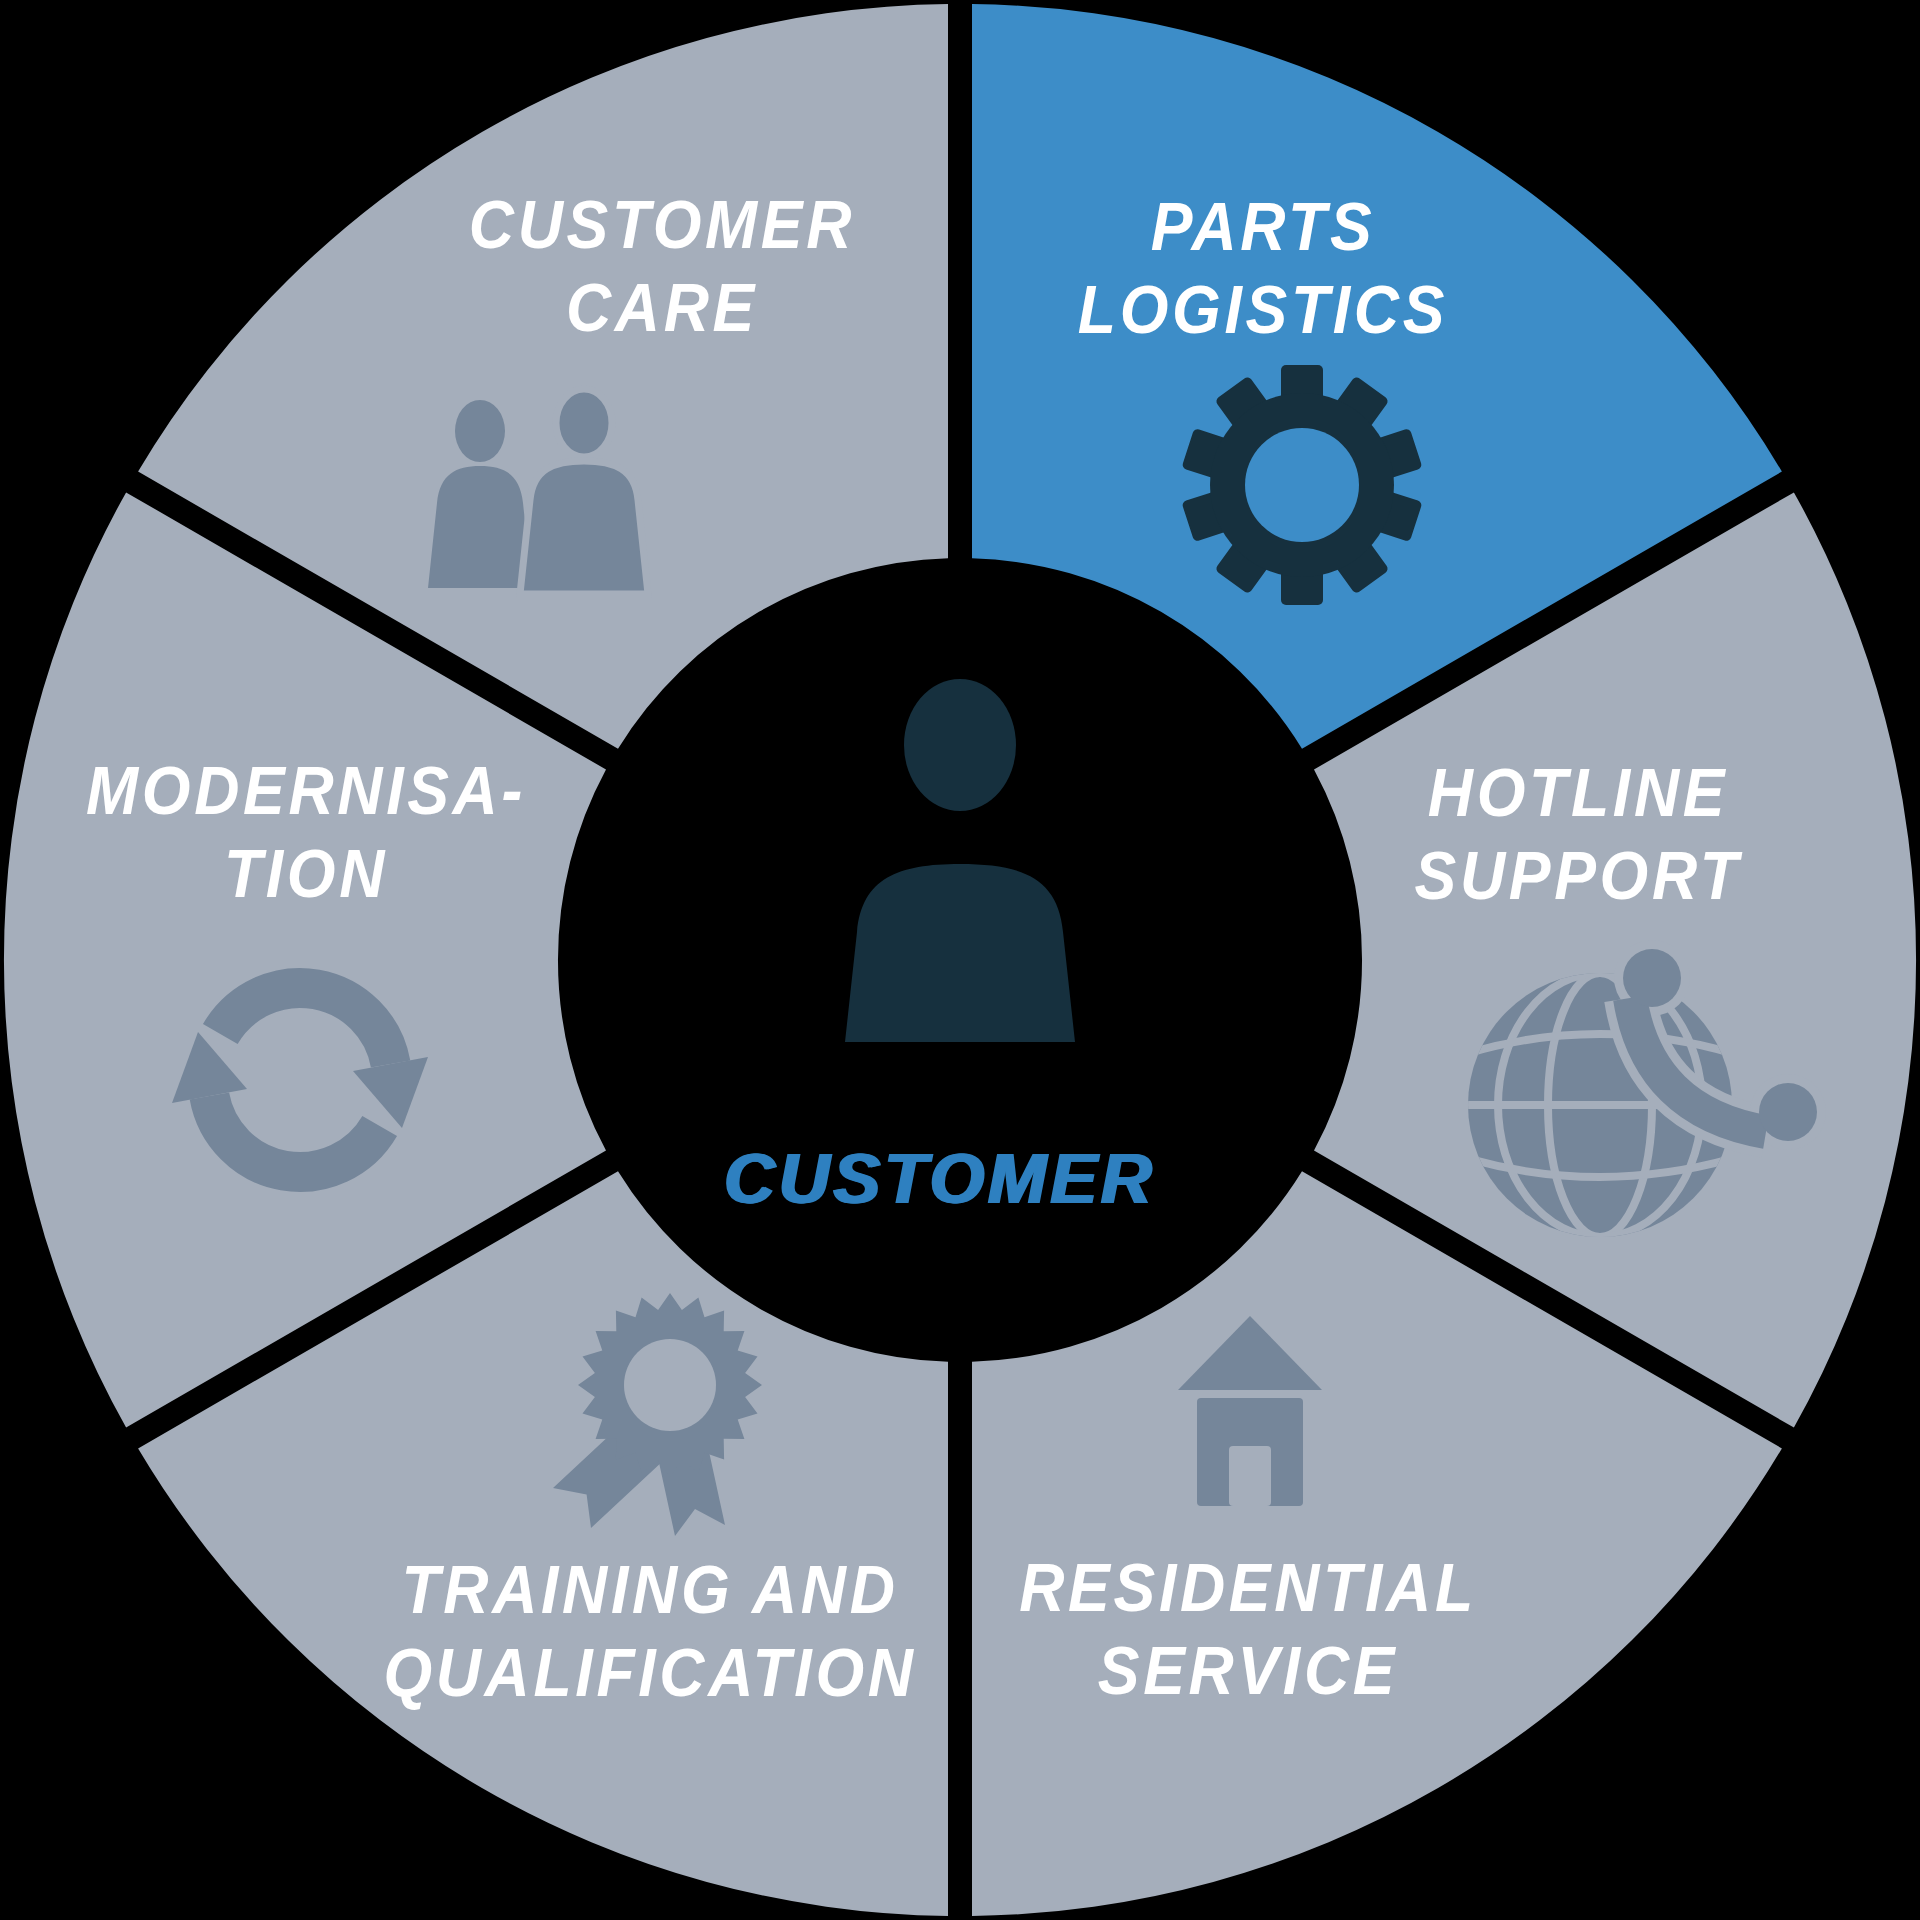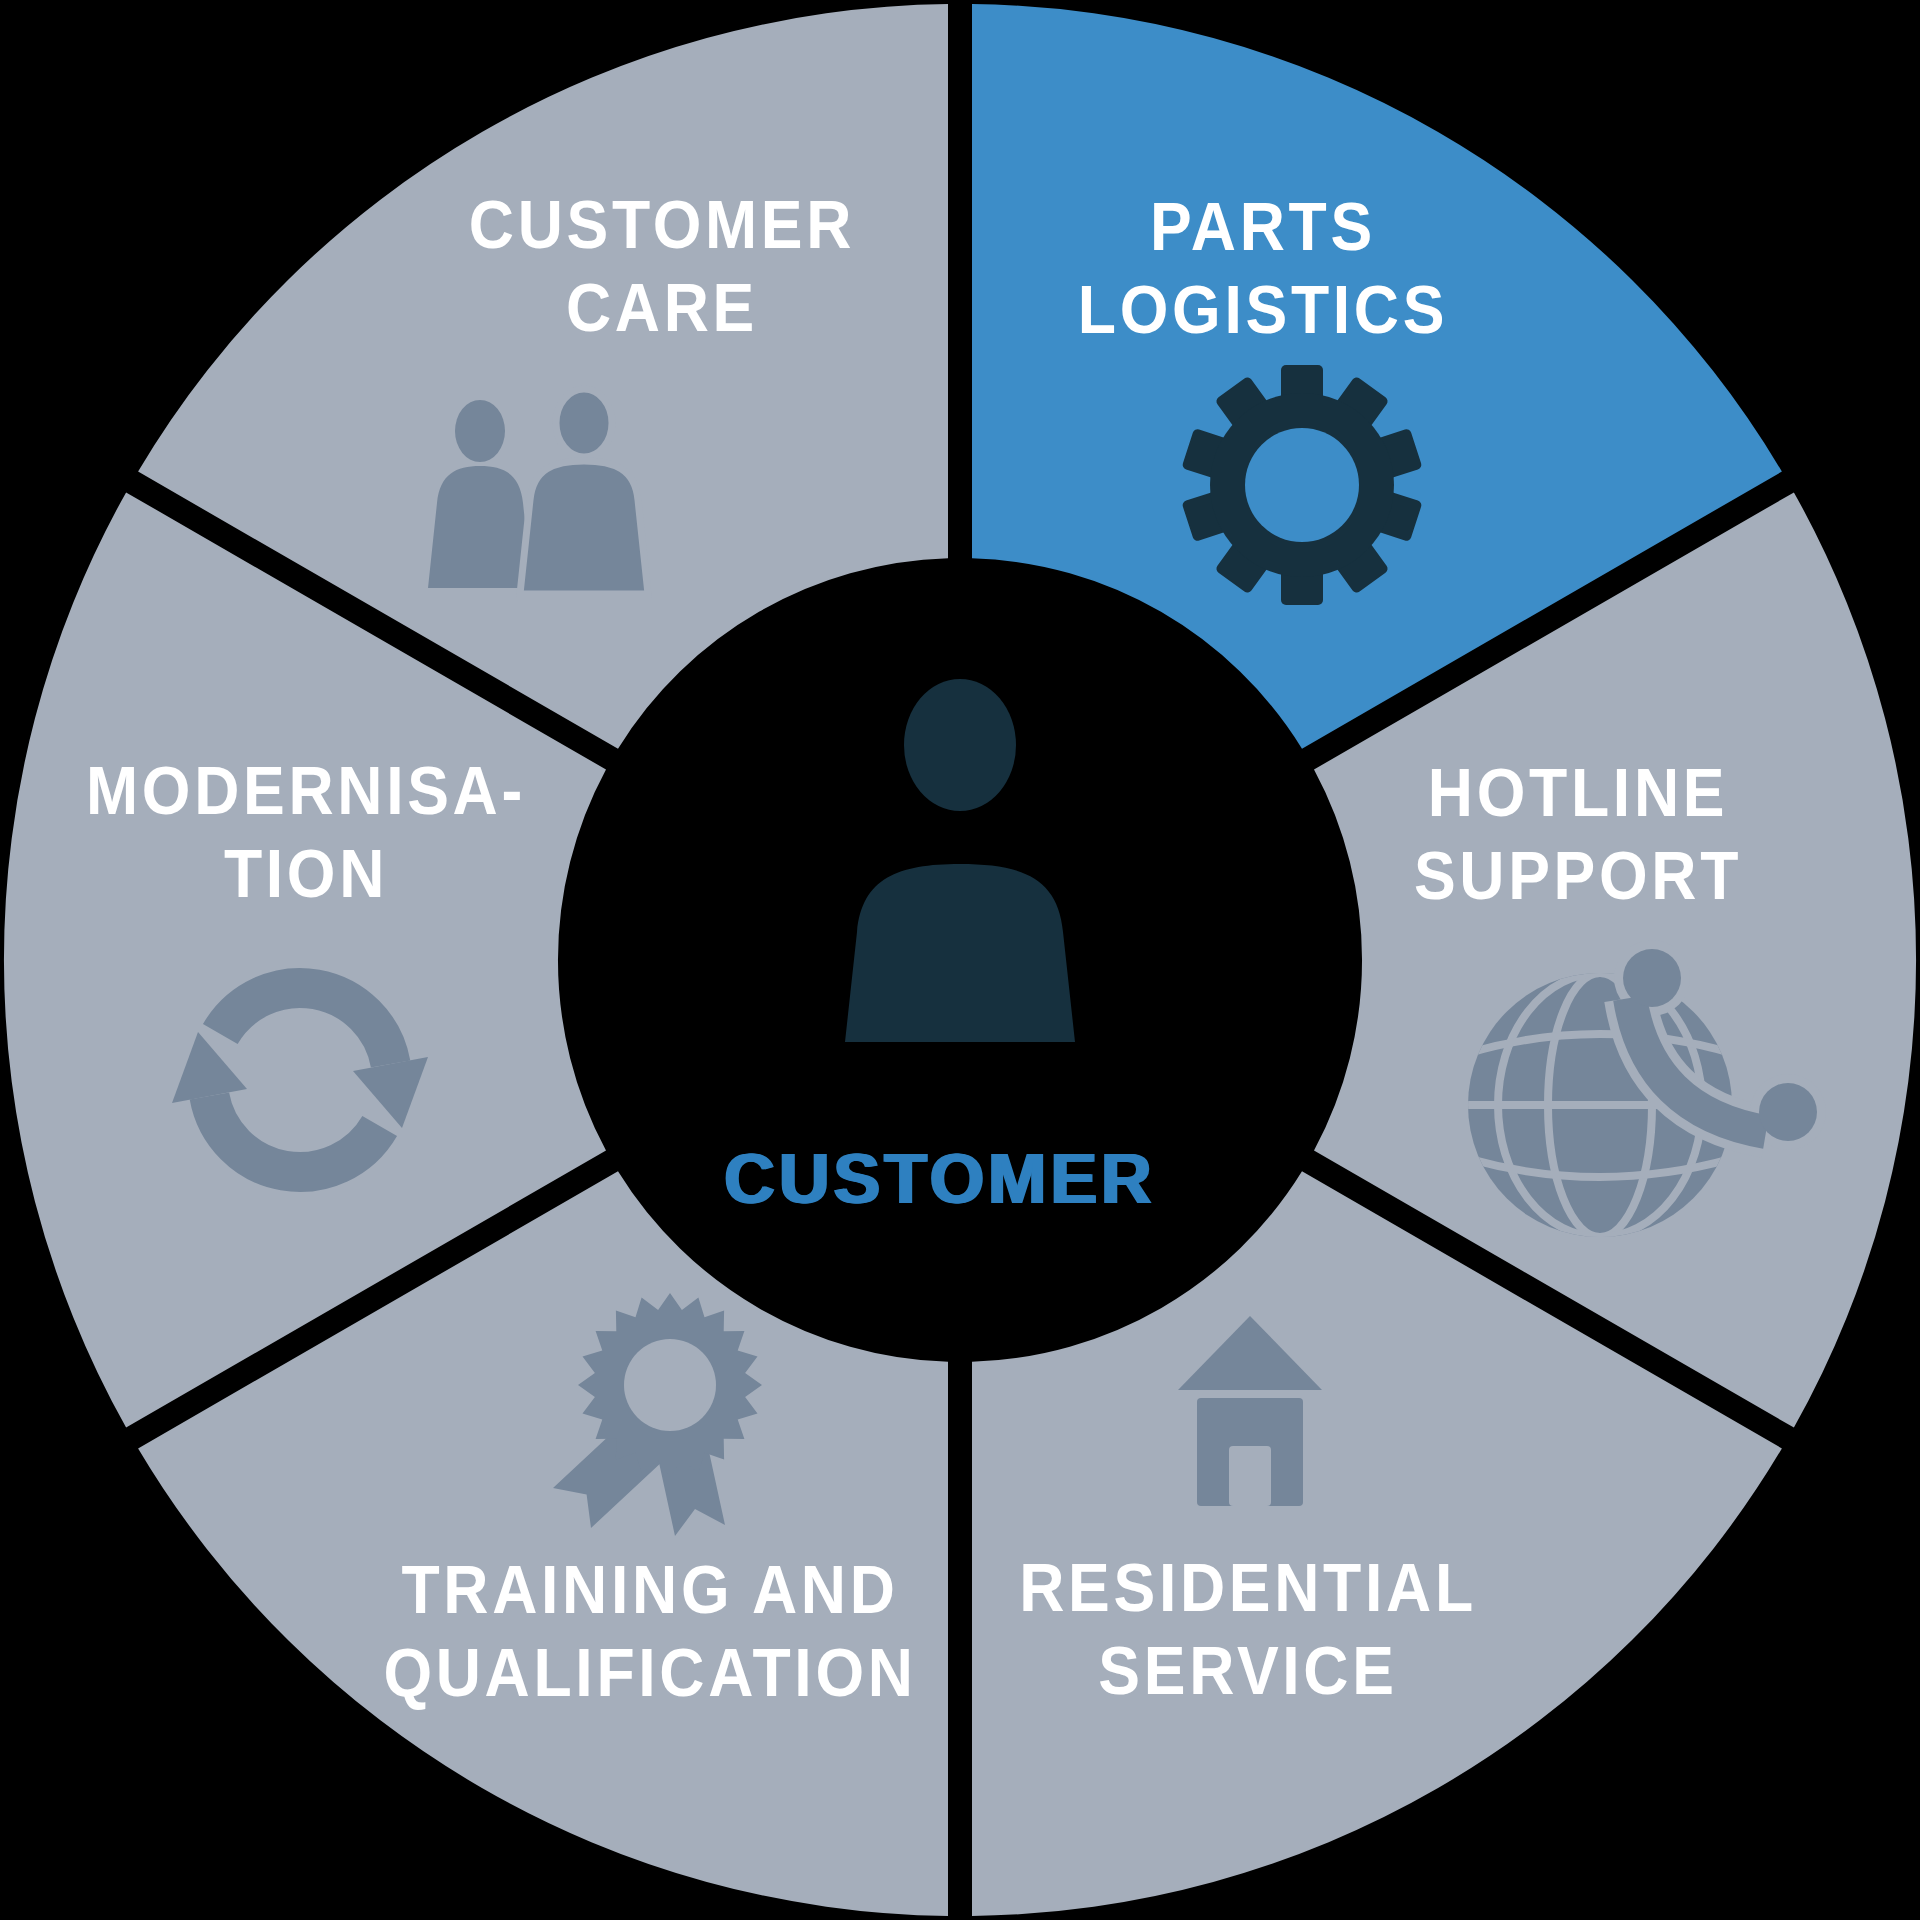--- a/index.html
+++ b/index.html
@@ -2,20 +2,21 @@
 <html><head>
 <meta charset="utf-8">
 <style>
   html,body{margin:0;padding:0;background:#000;}
   .stage{
     position:relative;
     width:1920px;height:1920px;
     background:#000;
     overflow:hidden;
     font-family:"Liberation Sans","DejaVu Sans",sans-serif;
+    font-style:italic;
   }
   .stage svg{position:absolute;left:0;top:0;}
   .seg-label{
     position:absolute;
     transform:translate(-50%,-50%) scaleX(0.92);
     text-align:center;
     color:#ffffff;
     font-weight:bold;
     font-size:68px;
     line-height:83px;

